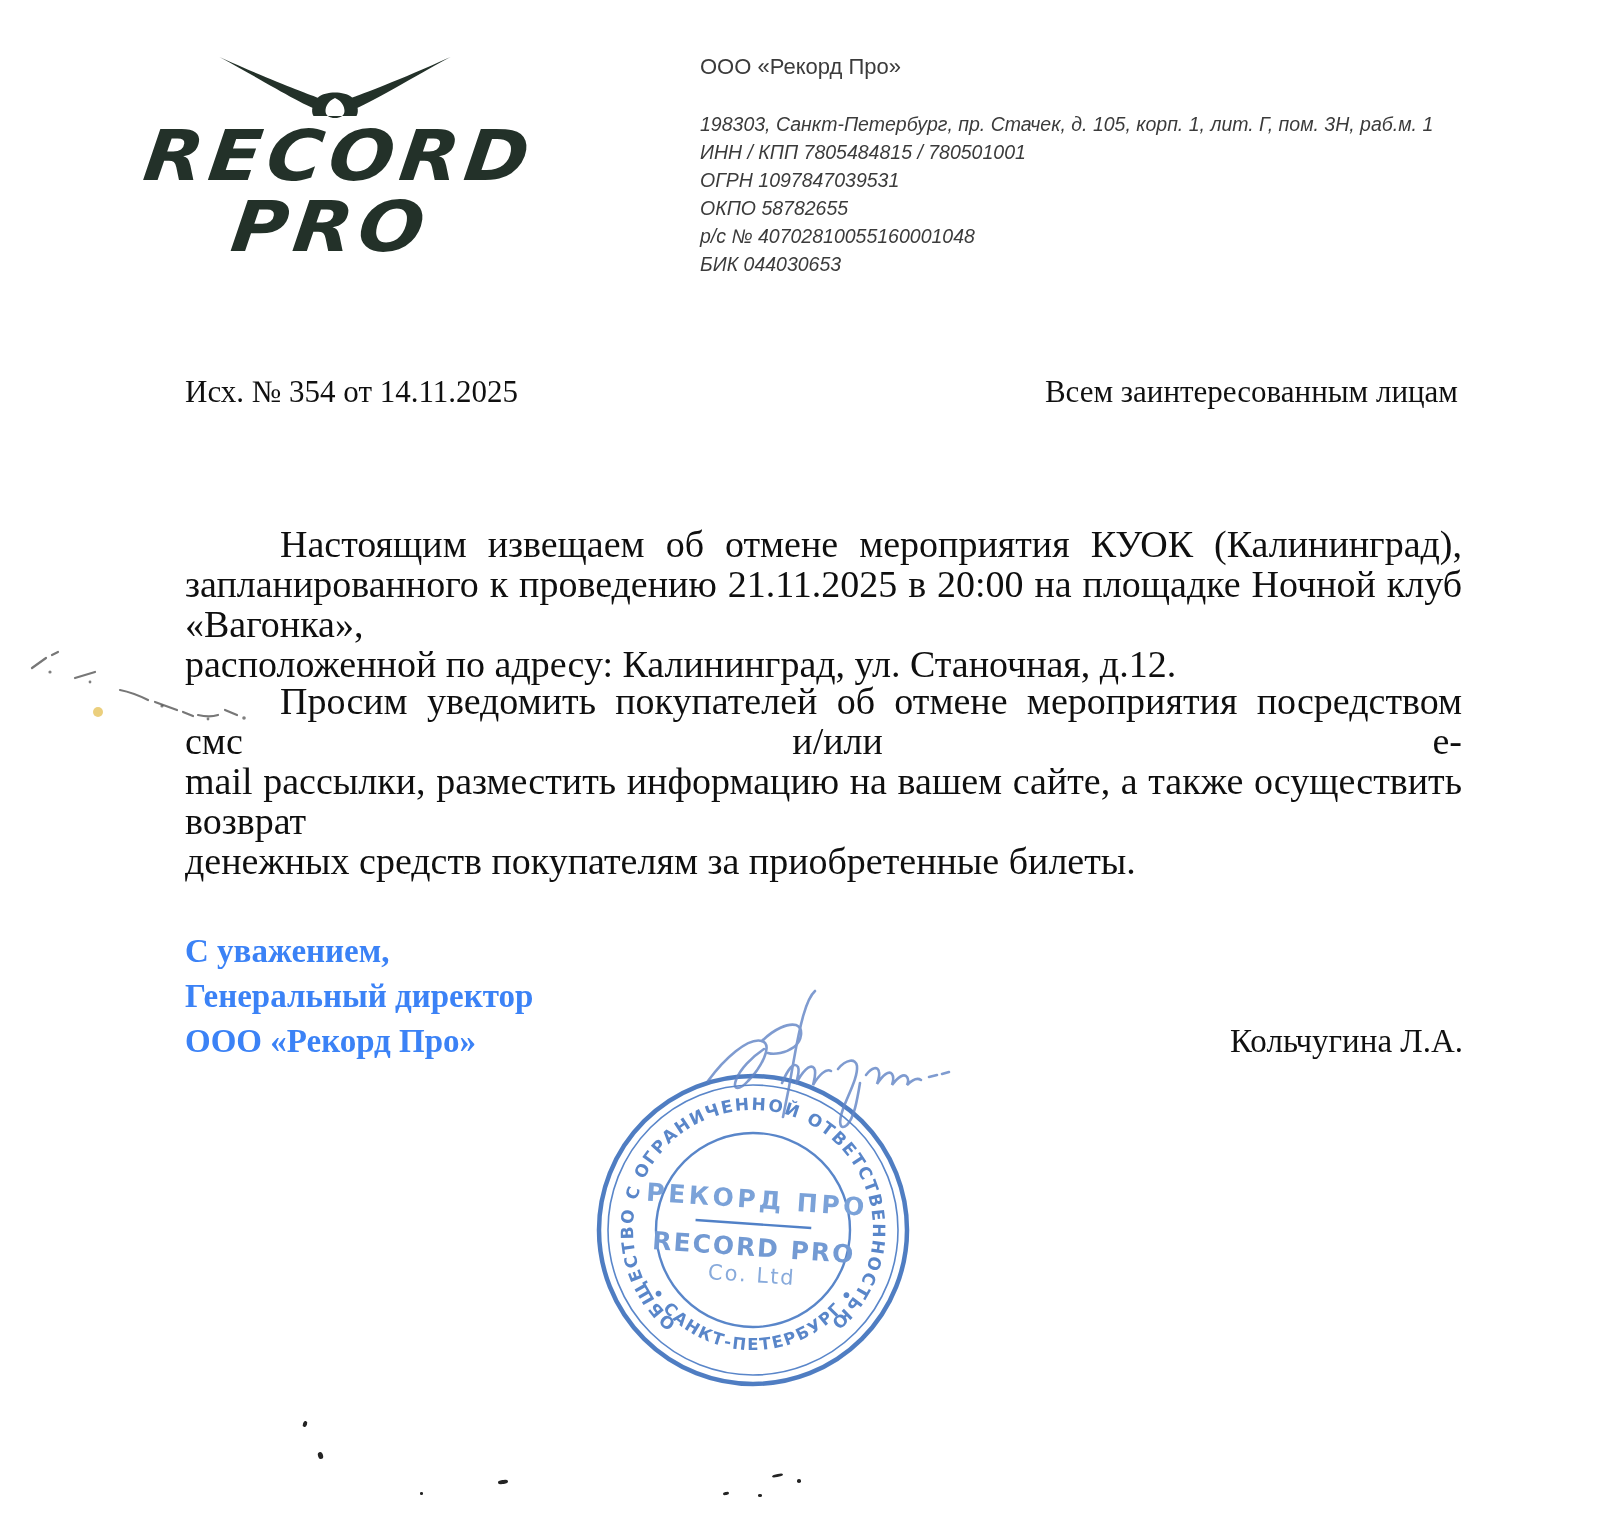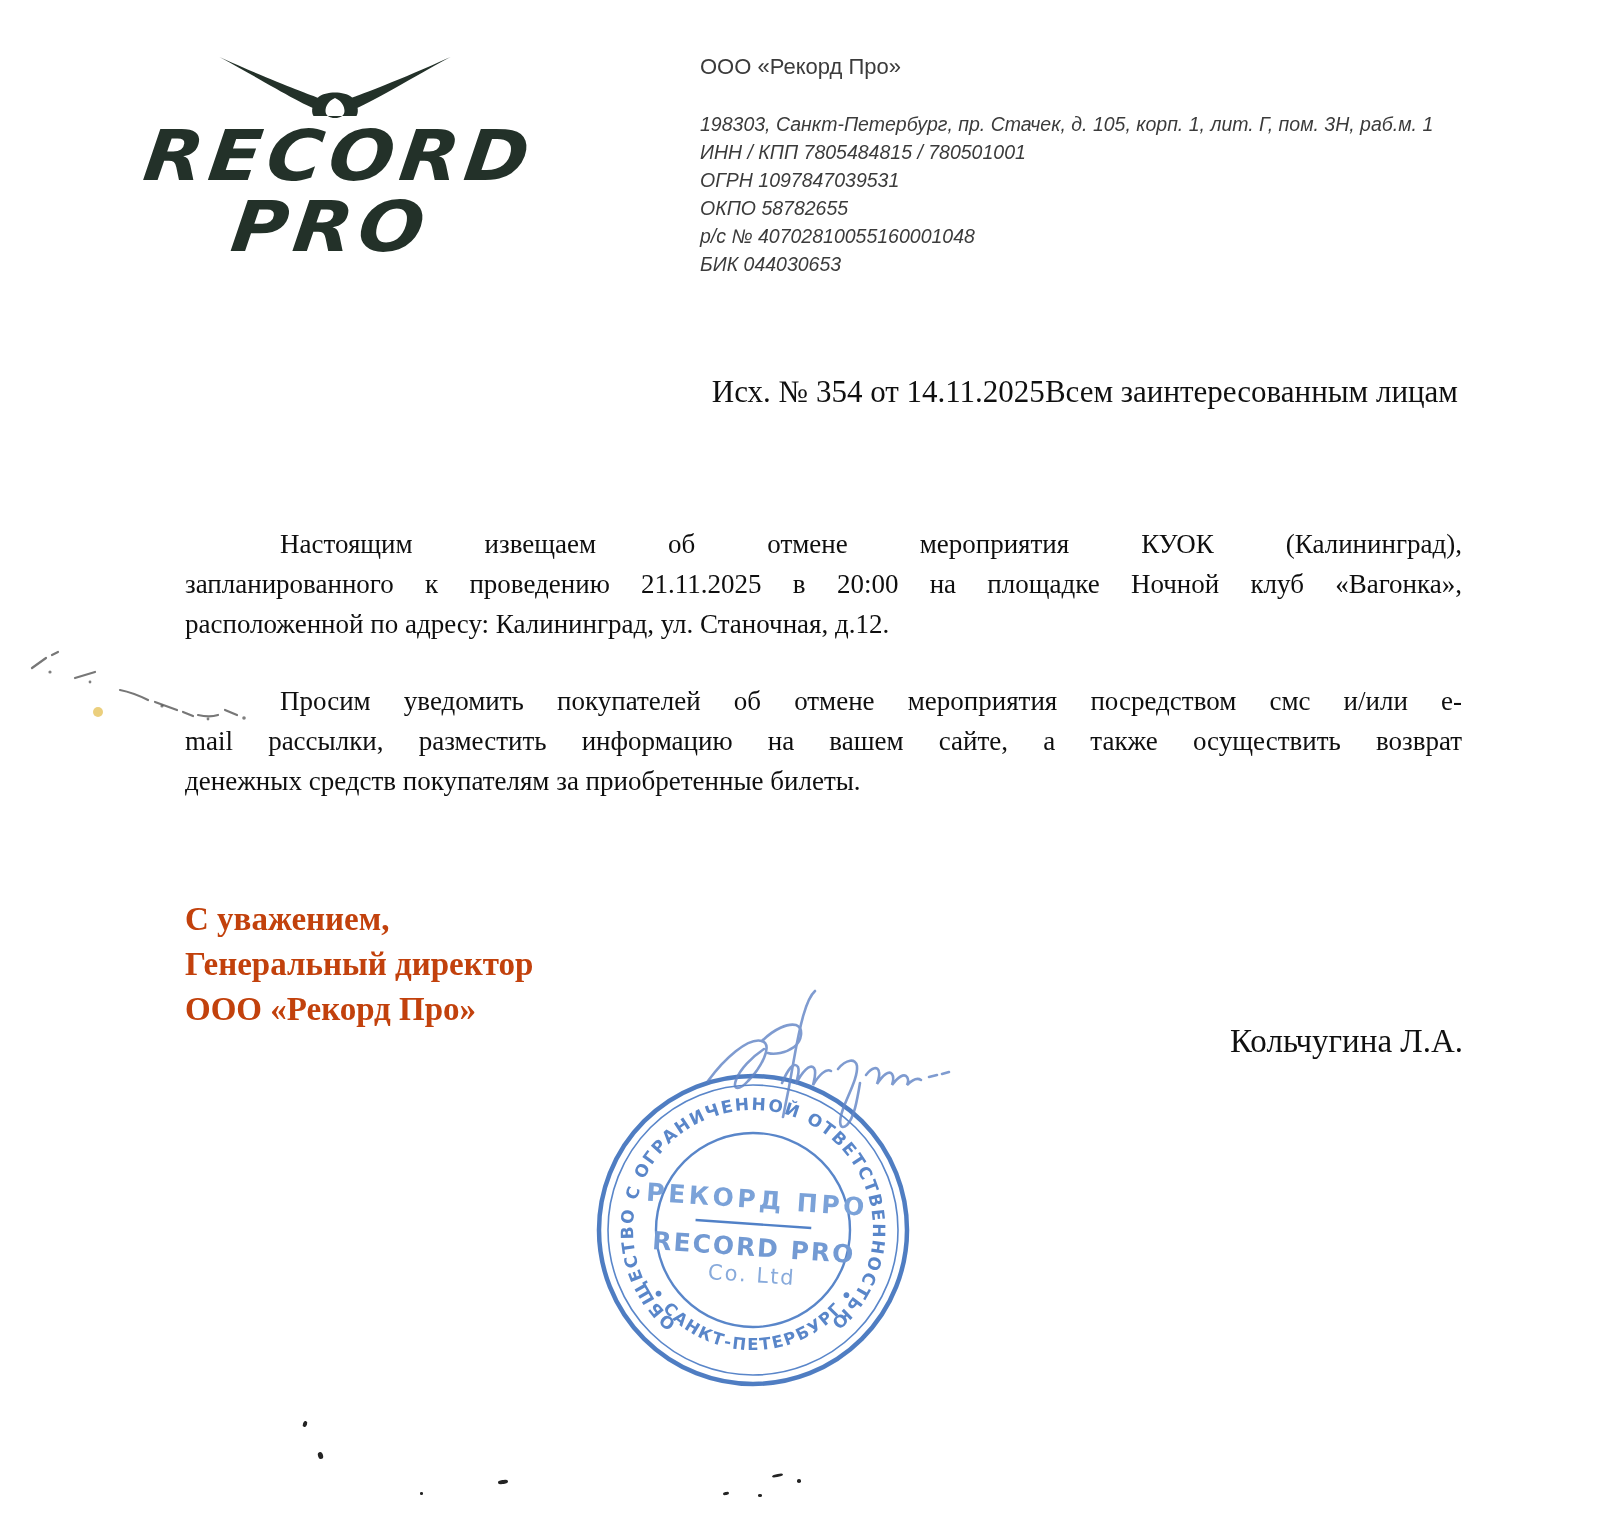--- a/index.html
+++ b/index.html
@@ -18,34 +18,34 @@
   }
 
   
   .company { position:absolute; left:700px; top:54px; width:780px;
     font-family:"Liberation Sans", sans-serif; color:#3b3b3b; }
   .company-name { font-size:22px; line-height:26px; margin-bottom:30px; }
   .company-line { font-size:19.5px; line-height:28px;font-style:italic; }
 
   
   .ref-row { position:absolute; left:185px; top:374px; width:1273px;
-    display:flex; justify-content:flex-end; font-size:31px; color:#101010; }
+    display:flex; justify-content:space-between; font-size:31px; color:#101010; }
 
   
-  .para { position:absolute; left:185px; width:1277px; font-size:27px;
+  .para { position:absolute; left:185px; width:1277px; font-size:38px;
     line-height:40px; color:#0f0f0f; }
   .para-1 { top:524px; }
   .para-2 { top:681px; }
   .bline { text-align:justify; text-align-last:justify; }
   .para .bline:first-child { text-indent:95px; }
   .para .bline:last-child { text-align-last:left; }
 
   
-  .sig-block { position:absolute; left:185px; top:897px; font-size:33px;
-    font-weight:bold; line-height:45px; color:#c2410c; }
+  .sig-block { position:absolute; left:185px; top:929px; font-size:33px;
+    font-weight:bold; line-height:45px; color:#3b82f6; }
   .sig-name { position:absolute; left:1230px; top:1019px; font-size:33px;
     font-weight:normal; line-height:45px; color:#101010; }
 
   
   .stamp { position:absolute; left:563px; top:1040px; width:380px; height:380px; opacity:0.9; }
   .stamp .ring-text { font-family:"DejaVu Sans", sans-serif; font-weight:bold;
     font-size:17px; letter-spacing:1.8px; fill:#4879c4; }
   .stamp .ring-text-b { font-size:16.5px; }
   .stamp .c1 { font-family:"DejaVu Sans", sans-serif; font-weight:bold; font-size:25px;
     letter-spacing:3.5px; fill:#6d98d4; }

